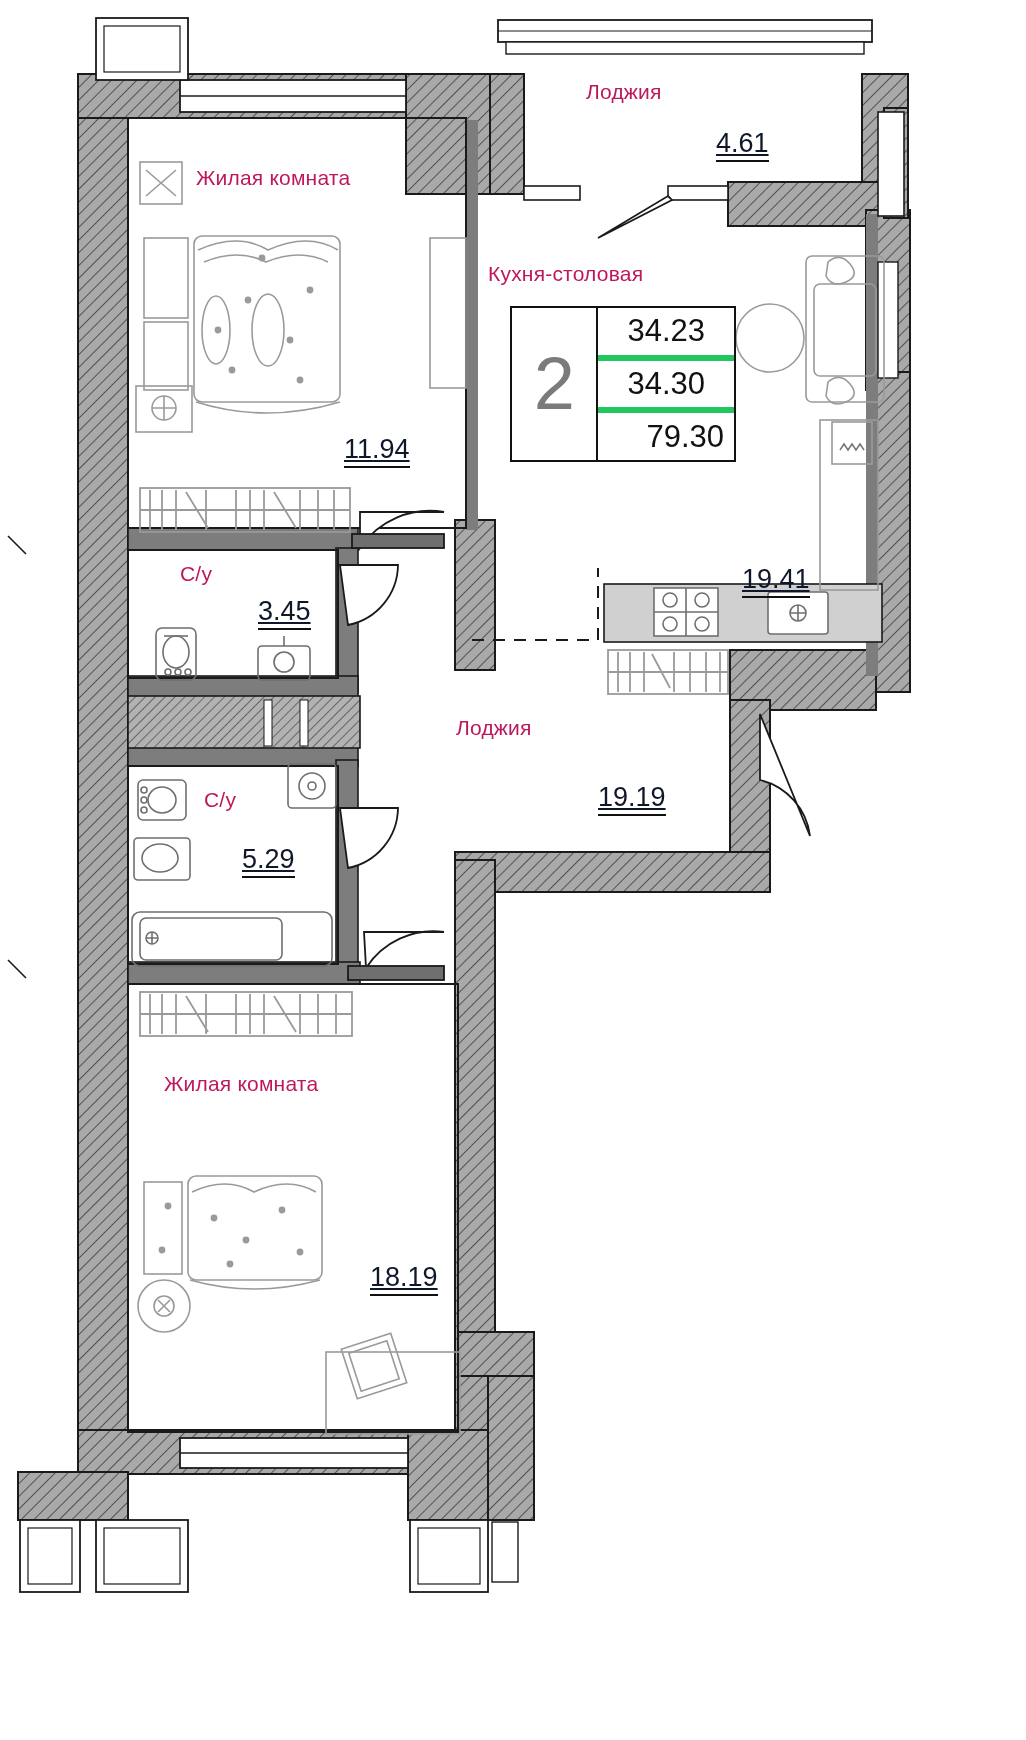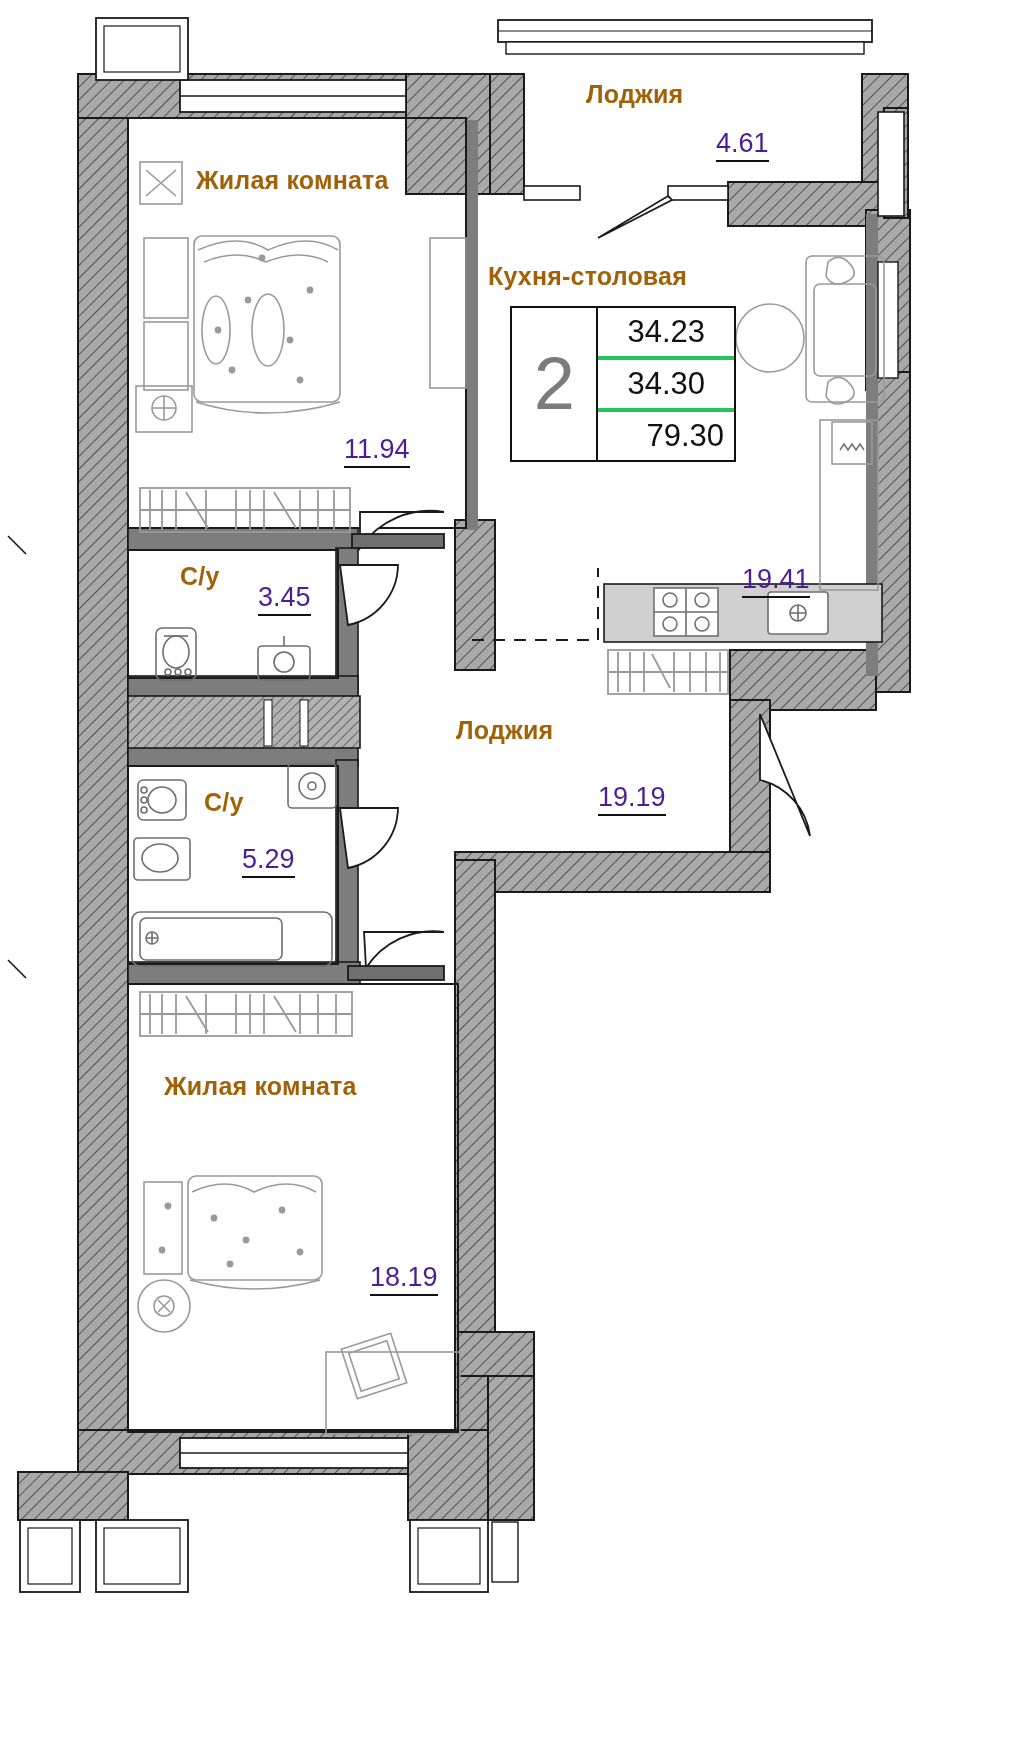--- a/index.html
+++ b/index.html
@@ -1,27 +1,27 @@
 <!DOCTYPE html>
 <html><head>
 <meta charset="utf-8">
 <style>
   html,body{margin:0;padding:0;background:#ffffff;}
   body{width:1026px;height:1740px;position:relative;overflow:hidden;
        font-family:"Liberation Sans","DejaVu Sans",sans-serif;color:#1a1a1a;}
   #plan{position:absolute;left:0;top:0;width:1026px;height:1740px;}
   .lbl{position:absolute;white-space:nowrap;}
-  .room-name{font-size:25px;color:#a16207;letter-spacing:.2px;font-weight:bold;}
-  .area{font-size:27px;color:#4c1d95;border-bottom:2.2px solid #111;padding-bottom:1px;}
+  .room-name{font-size:21px;color:#be185d;letter-spacing:.2px;}
+  .area{font-size:27px;color:#0f172a;border-bottom:2.2px solid #111;padding-bottom:1px;text-decoration:underline;}
   .tbl{position:absolute;border:2px solid #111;background:#fff;display:flex;}
   .tbl .rooms{width:86px;display:flex;align-items:center;justify-content:center;
               font-size:74px;color:#7b7b7b;line-height:1;border-right:2px solid #111;}
   .tbl .vals{flex:1;display:flex;flex-direction:column;}
   .tbl .vals div{flex:1;display:flex;align-items:center;justify-content:center;
-                 font-size:31px;color:#111;border-bottom:4px solid #22c55e;padding:0 10px;}
+                 font-size:31px;color:#111;border-bottom:6px solid #22c55e;padding:0 10px;}
   .tbl .vals div:last-child{border-bottom:none;margin-left:38px;}
 </style>
 </head>
 <body>
 
 <svg id="plan" viewBox="0 0 1026 1740">
   <defs>
     <pattern id="hatch" width="9" height="9" patternTransform="rotate(45)" patternUnits="userSpaceOnUse">
       <rect width="9" height="9" fill="#a9a9a9"></rect>
       <line x1="0" y1="0" x2="0" y2="9" stroke="#3c3c3c" stroke-width="1.6"></line>
@@ -251,21 +251,21 @@
     <g stroke="#1a1a1a" stroke-width="1.6">
       <path d="M8 536 l18 18 M8 960 l18 18"></path>
     </g>
   </g>
 </svg>
 
 <div class="lbl room-name" style="left:196px;top:166px;">Жилая комната</div>
 <div class="lbl area" style="left:344px;top:434px;">11.94</div>
 
 <div class="lbl room-name" style="left:180px;top:562px;">С/у</div>
-<div class="lbl area" style="left:258px;top:582px;">3.45</div>
+<div class="lbl area" style="left:258px;top:596px;">3.45</div>
 
 <div class="lbl room-name" style="left:204px;top:788px;">С/у</div>
 <div class="lbl area" style="left:242px;top:844px;">5.29</div>
 
 <div class="lbl room-name" style="left:164px;top:1072px;">Жилая комната</div>
 <div class="lbl area" style="left:370px;top:1262px;">18.19</div>
 
 <div class="lbl room-name" style="left:488px;top:262px;">Кухня-столовая</div>
 <div class="lbl area" style="left:742px;top:524px;margin-top:40px;">19.41</div>
 

